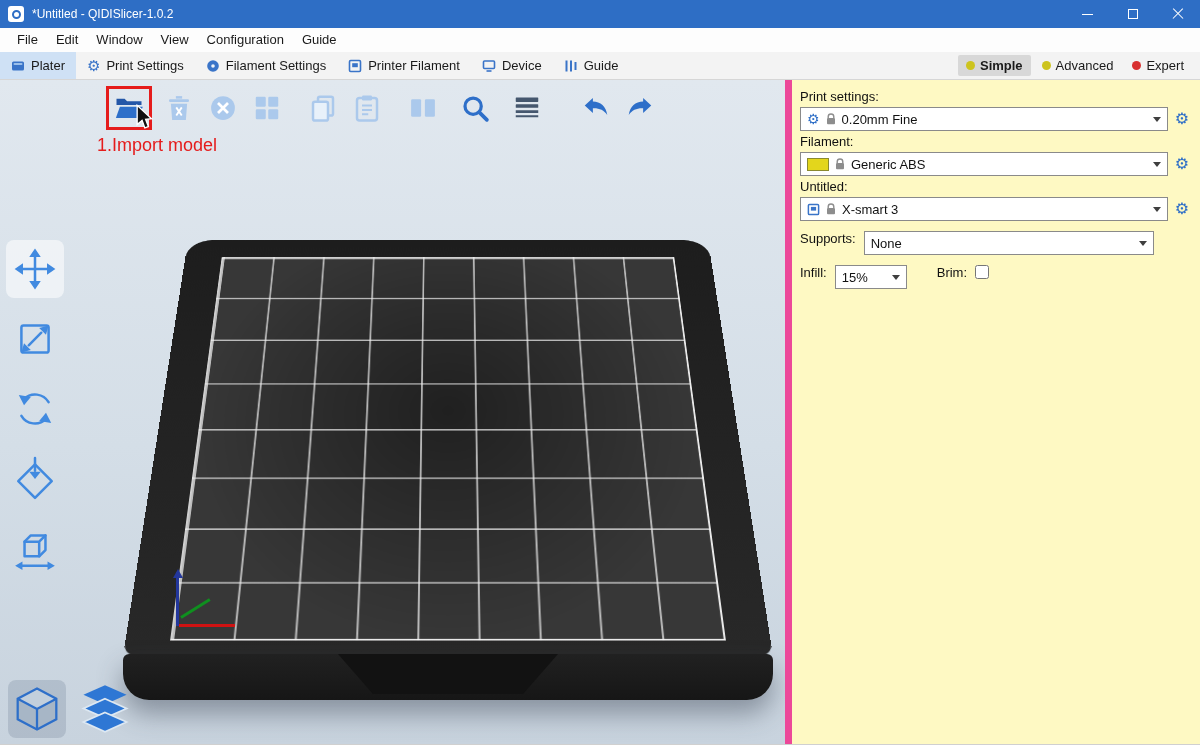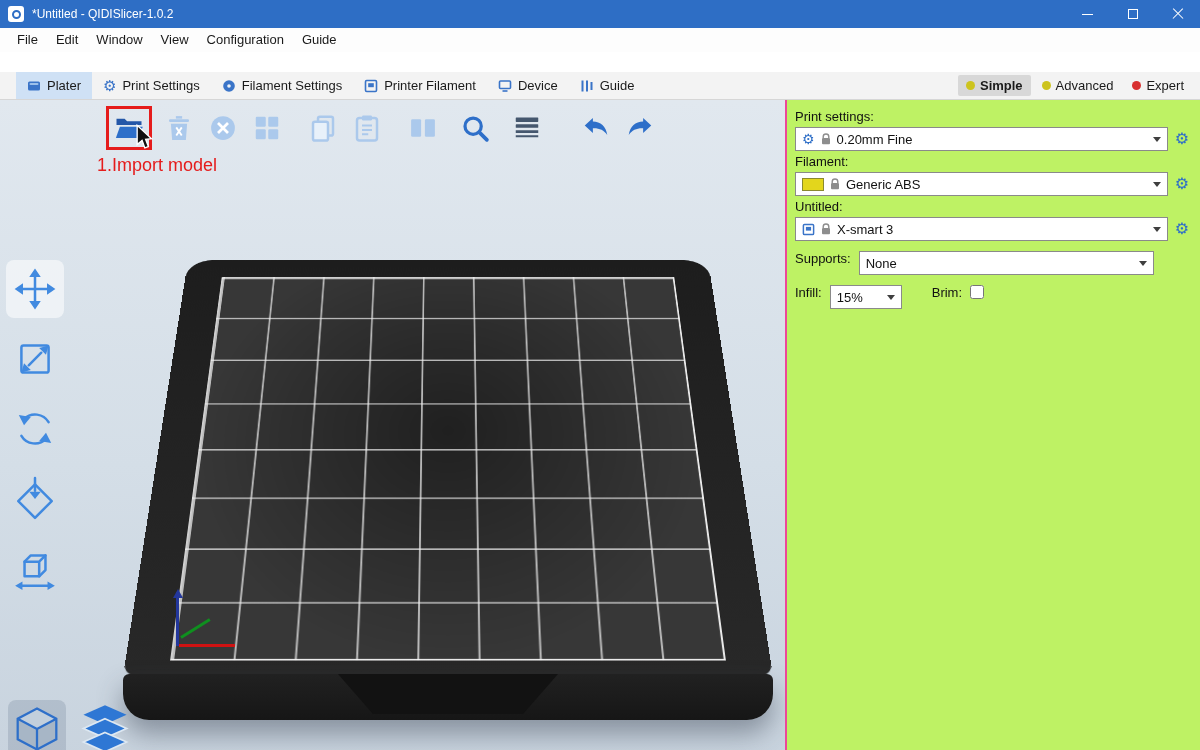--- a/index.html
+++ b/index.html
@@ -21,21 +21,21 @@
     width:14px; height:1.4px; background:#fff; }
   .glyph-close::before{ transform:rotate(45deg);} .glyph-close::after{ transform:rotate(-45deg);}
 
   
   .menubar { height:24px; background:#fdfdfd; display:flex; align-items:center; padding-left:8px;
     font-size:13px; color:#1a1a1a; }
   .menu-item { padding:0 9px; line-height:24px; }
 
   
   .tabbar { height:28px; background:#f3f3f3; border-bottom:1px solid #d6d6d6; display:flex;
-    align-items:stretch; padding-left:16px; font-size:13px; color:#1a1a1a;margin-top:20px; }
+    align-items:stretch; padding-left:0; font-size:13px; color:#1a1a1a; }
   .tab { display:flex; align-items:center; gap:6px; padding:0 11px; white-space:nowrap; }
   .tab.selected { background:#cfe1f5; }
   .gear-char { color:#3a74c8; font-size:15px; line-height:1; }
   .modes { margin-left:auto; display:flex; align-items:center; gap:3px; padding-right:8px; }
   .mode { display:flex; align-items:center; gap:5px; padding:3px 8px; border-radius:2px; }
   .mode.selected { background:#d8d8d8; font-weight:bold; }
   .mode-dot { width:9px; height:9px; border-radius:50%; display:inline-block; }
 
   
   .main { display:flex; height:664px; }
@@ -88,21 +88,21 @@
   .bed-notch { margin:0 auto; width:250px; height:40px; background:#121212;
     clip-path:polygon(6% 0, 94% 0, 80% 100%, 20% 100%); }
   .axis-z { position:absolute; left:176px; top:492px; width:3px; height:54px; background:#23379c; }
   .axis-z::before { content:""; position:absolute; left:-3.5px; top:-8px; width:0; height:0;
     border:5px solid transparent; border-bottom:9px solid #23379c; }
   .axis-x { position:absolute; left:179px; top:544px; width:56px; height:3px; background:#cf1212; }
   .axis-y { position:absolute; left:181px; top:536px; width:34px; height:3px; background:#0f8f1f;
     transform:rotate(-32deg); transform-origin:left center; }
 
   
-  .rightpanel { flex:1; background:#bef264; border-left:2px solid #ec4899; position:relative;
+  .rightpanel { flex:1; background:#fef9c3; border-left:7px solid #ec4899; position:relative;
     padding:6px 8px 40px 8px; font-size:13px; color:#111; }
   .rp-label { margin:3px 0 3px; }
   .combo-row { display:flex; align-items:center; }
   .combo { flex:1; height:24px; border:1px solid #8a8a8a; background:#fff; display:flex;
     align-items:center; gap:6px; padding:0 6px; }
   .combo-text { font-size:13px; color:#111; white-space:nowrap; }
   .chev { width:0; height:0; border:4px solid transparent; border-top:5px solid #3f3f3f;
     margin-left:auto; margin-top:5px; }
   .gear-btn { width:20px; text-align:center; color:#2f6fc7; font-size:16px; margin-left:4px; line-height:1; }
   .mini-gear { color:#2f6fc7; font-size:14px; line-height:1; }

